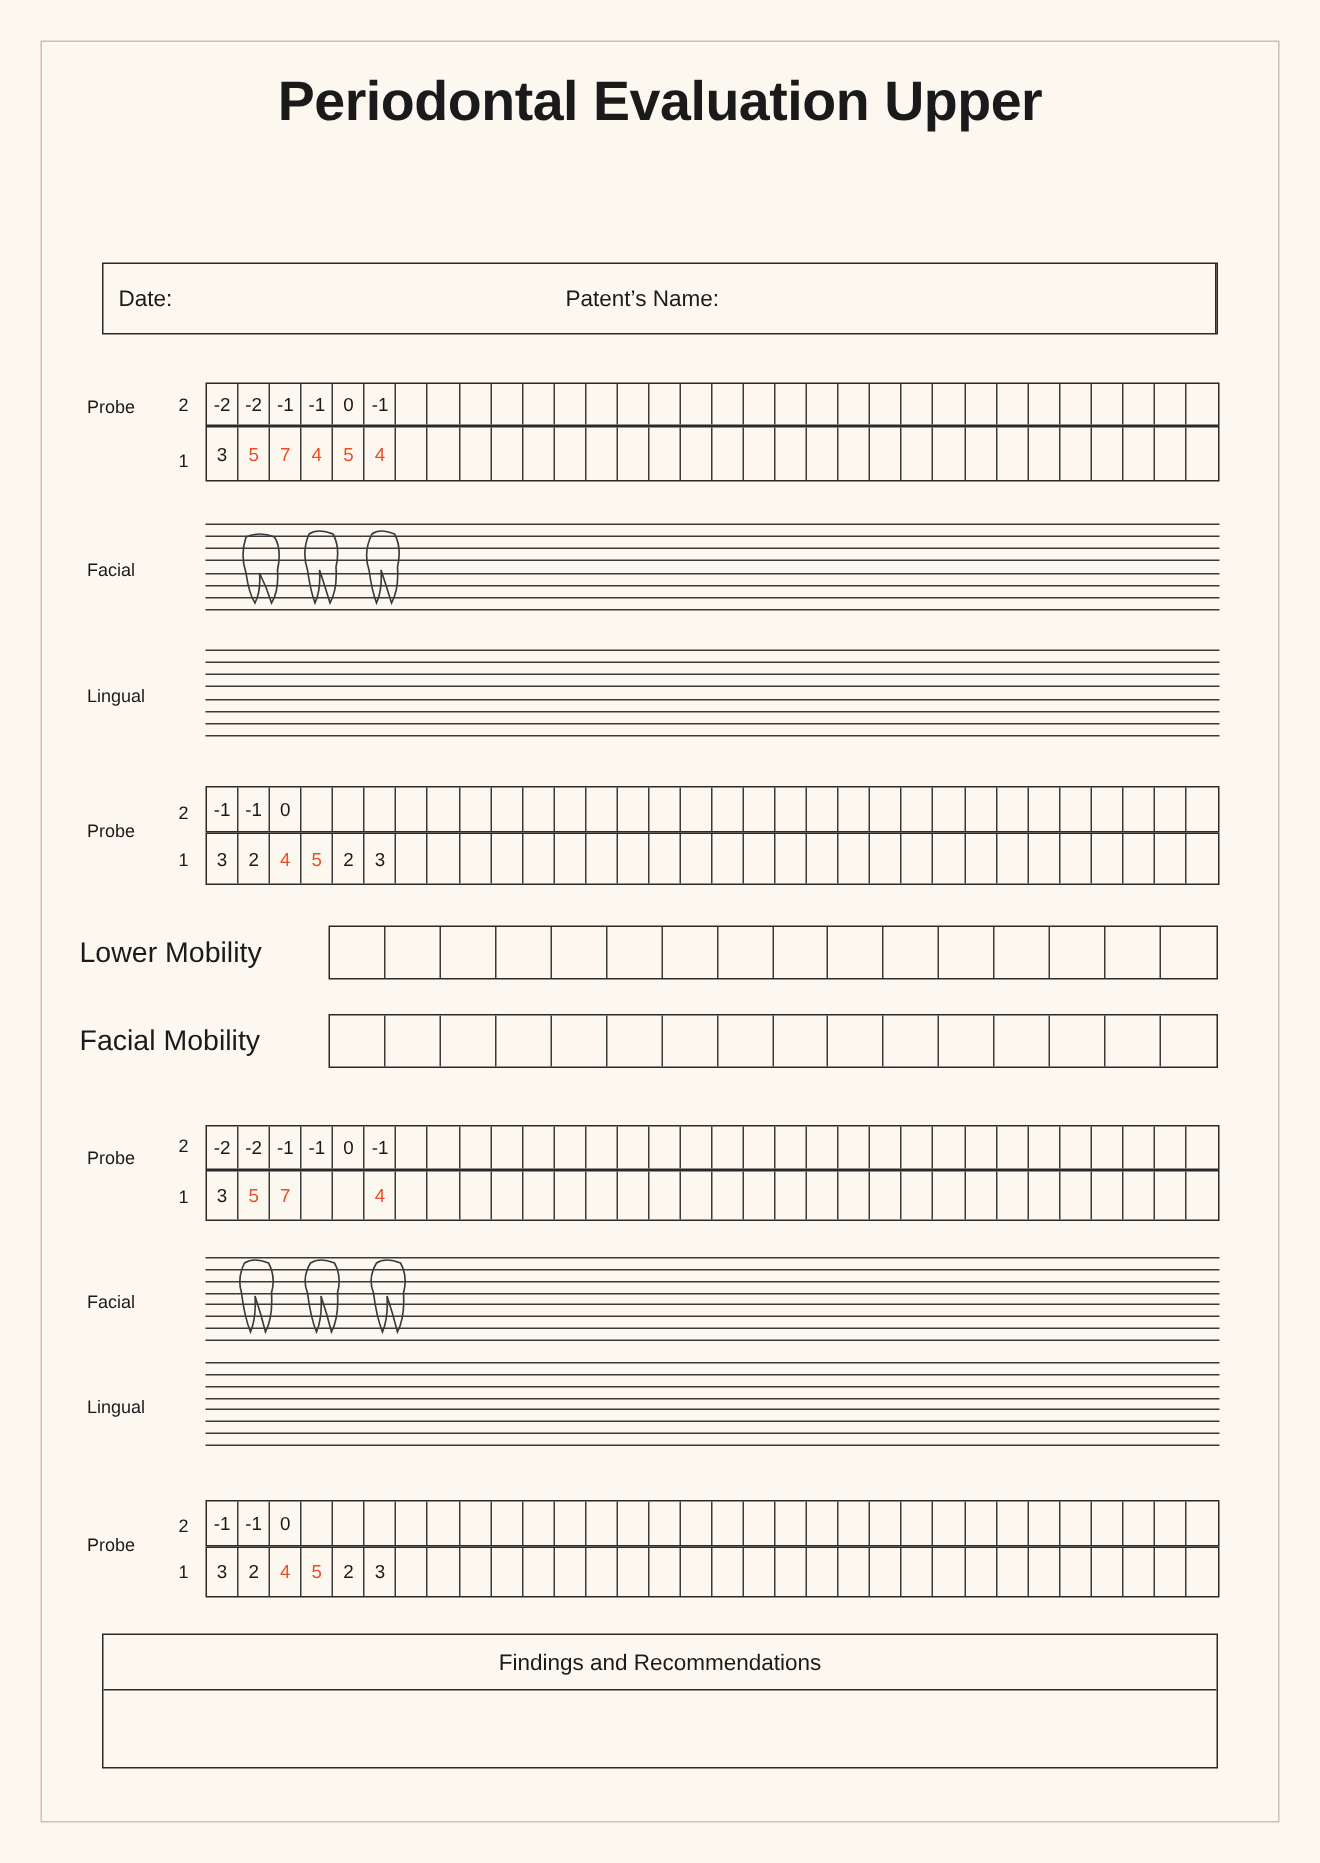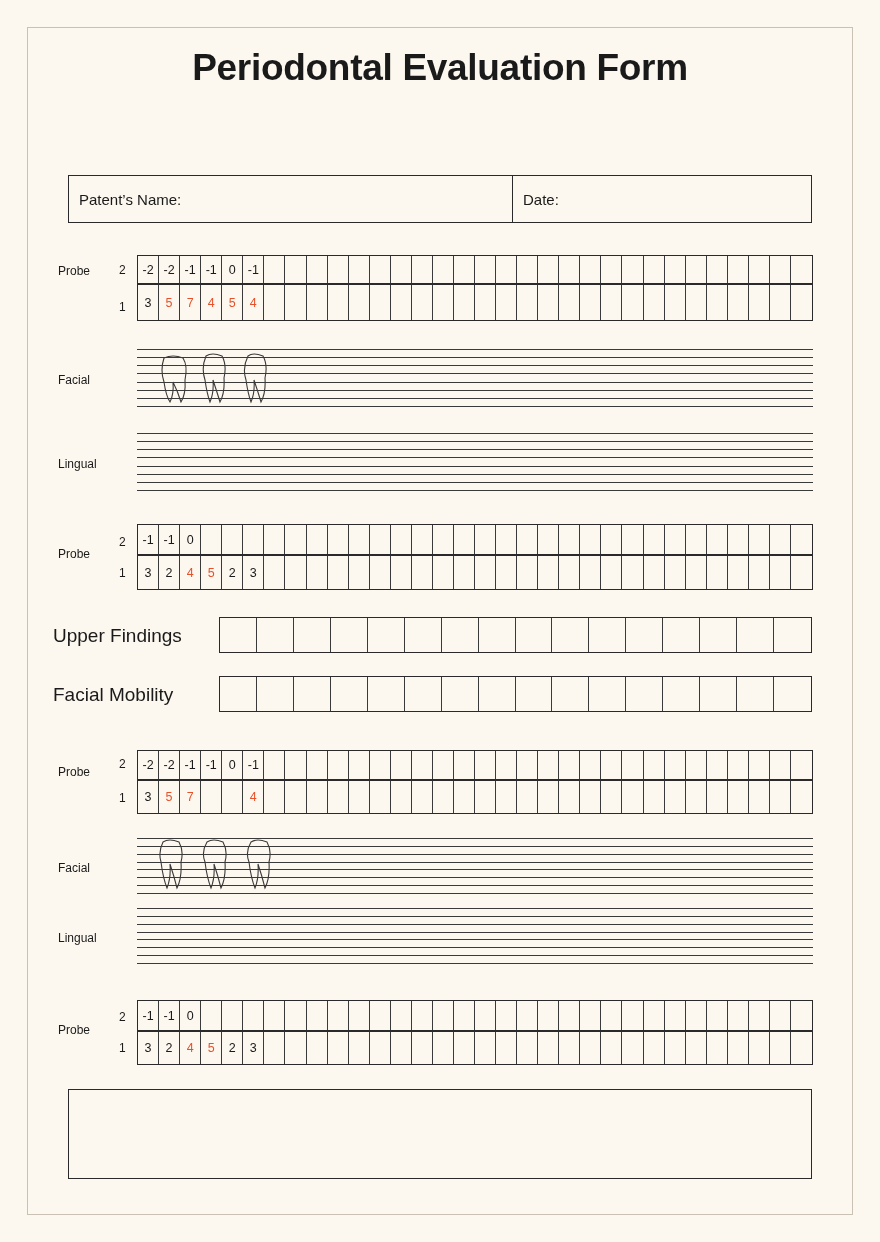--- a/index.html
+++ b/index.html
@@ -140,28 +140,28 @@
     justify-content: center;
     font-size: 15px;
   }
   .findings-body { height: 53px; }
 </style>
 </head>
 <body>
 
 <div class="page-frame"></div>
 
-<div class="title">Periodontal Evaluation Form</div>
+<div class="title">Periodontal Evaluation Upper</div>
 
 <div class="info-box">
+  <div class="info-cell date">
+    <span>Date:</span>
+  </div>
   <div class="info-cell name">
     <span>Patent’s Name:</span>
-  </div>
-  <div class="info-cell date">
-    <span>Date:</span>
   </div>
 </div>
 
 <div class="row-label" style="left:58px; top:264px;">Probe</div>
 <div class="num-label" style="left:119px; top:263px;">2</div>
 <div class="num-label" style="left:119px; top:300px;">1</div>
 
 <div class="grid" id="g-upper-top-2" style="left:137px; top:255px; width:676px; height:29px;">
     <div class="cell" style="width: 3.125%;">-2</div>
     <div class="cell" style="width: 3.125%;">-2</div>
@@ -328,21 +328,21 @@
     <div class="cell" style="width: 3.125%;"></div>
     <div class="cell" style="width: 3.125%;"></div>
     <div class="cell" style="width: 3.125%;"></div>
     <div class="cell" style="width: 3.125%;"></div>
     <div class="cell" style="width: 3.125%;"></div>
     <div class="cell" style="width: 3.125%;"></div>
     <div class="cell" style="width: 3.125%;"></div>
     <div class="cell" style="width: 3.125%;"></div>
   </div>
 
-<div class="mobility-label" style="left:53px; top:625px;">Upper Findings</div>
+<div class="mobility-label" style="left:53px; top:625px;">Lower Mobility</div>
 <div class="mobility-grid" id="mob-upper" style="left:219px; top:617px; width:593px; height:36px;">
     <div class="mcell" style="width: 6.25%;"></div>
     <div class="mcell" style="width: 6.25%;"></div>
     <div class="mcell" style="width: 6.25%;"></div>
     <div class="mcell" style="width: 6.25%;"></div>
     <div class="mcell" style="width: 6.25%;"></div>
     <div class="mcell" style="width: 6.25%;"></div>
     <div class="mcell" style="width: 6.25%;"></div>
     <div class="mcell" style="width: 6.25%;"></div>
     <div class="mcell" style="width: 6.25%;"></div>
@@ -546,14 +546,15 @@
     <div class="cell" style="width: 3.125%;"></div>
     <div class="cell" style="width: 3.125%;"></div>
     <div class="cell" style="width: 3.125%;"></div>
     <div class="cell" style="width: 3.125%;"></div>
     <div class="cell" style="width: 3.125%;"></div>
     <div class="cell" style="width: 3.125%;"></div>
     <div class="cell" style="width: 3.125%;"></div>
   </div>
 
 <div class="findings">
+  <div class="findings-head">Findings and Recommendations</div>
   <div class="findings-body"></div>
 </div>
 
 </body></html>

